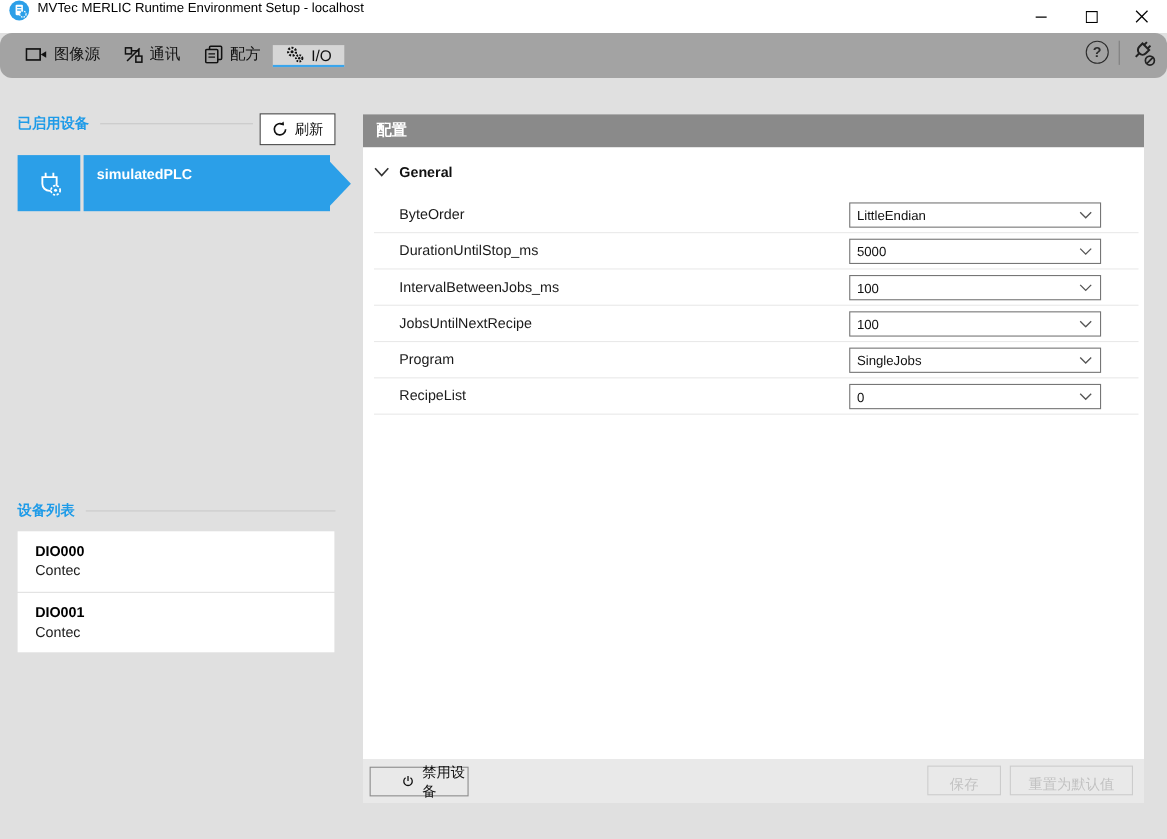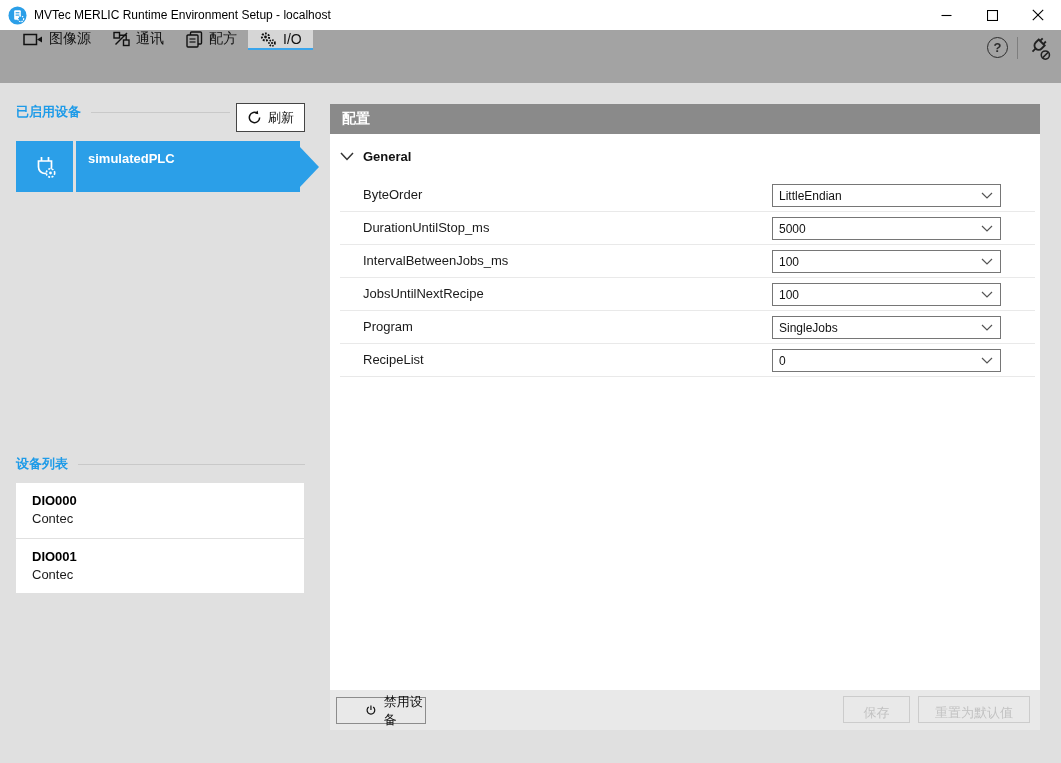--- a/index.html
+++ b/index.html
@@ -1,29 +1,29 @@
 <!DOCTYPE html>
 <html><head>
 <meta charset="utf-8">
 <style>
   * { margin:0; padding:0; box-sizing:border-box; }
   html,body { width:1061px; height:763px; }
   body { font-family:"Liberation Sans", sans-serif; background:#e0e0e0; overflow:hidden; }
   .window { position:relative; width:1061px; height:763px; background:#e0e0e0; }
 
   
-  .titlebar { position:absolute; left:0; top:0; width:1061px; height:30px; background:#ffffff; display:flex; align-items:center; }
+  .titlebar { position:absolute; left:0; top:0; width:1061px; height:30px; background:#ffffff; display:flex; }
   .app-icon { margin-left:8px; width:19px; height:19px; flex:0 0 auto; }
   .title-text { margin-left:7px; font-size:12px; color:#000; white-space:nowrap; }
   .win-controls { position:absolute; right:0; top:0; height:30px; display:flex; }
   .win-btn { width:46px; height:30px; display:flex; align-items:center; justify-content:center; cursor:default; }
   .win-btn svg { display:block; }
 
   
-  .toolbar { position:absolute; left:0; top:30px; width:1061px; height:53px; background:#a3a3a3; display:flex; align-items:flex-start; }
+  .toolbar { position:absolute; left:0; top:30px; width:1061px; height:41px; background:#a3a3a3; display:flex; align-items:center;border-radius:11px; }
   .tabs { display:flex; align-items:stretch; padding-left:12px; }
   .tab { display:flex; align-items:center; gap:6px; padding:0 11px; font-size:14px; color:#111; border-bottom:2px solid transparent; }
   .tab.selected { background:#d6d6d6; border-bottom:2px solid #3aa5ec; }
   .tab svg { display:block; }
   .toolbar-right { position:absolute; right:10px; top:0; height:35px; display:flex; align-items:center; gap:9px; }
   .help-circle { width:21px; height:21px; border:1.6px solid #2c2c2c; border-radius:50%; display:flex; align-items:center; justify-content:center; font-size:13px; font-weight:bold; color:#2c2c2c; }
   .tb-sep { width:1px; height:22px; background:#7e7e7e; }
 
   
   .body-area { position:absolute; left:0; top:65px; width:1061px; height:698px; }

